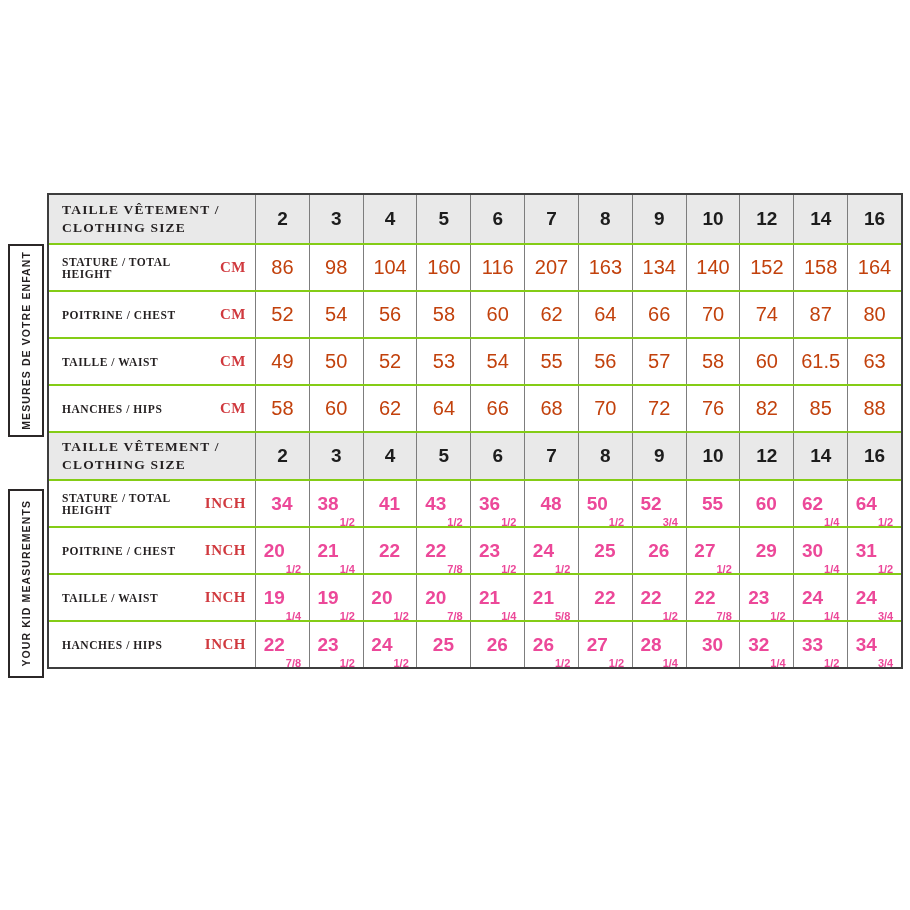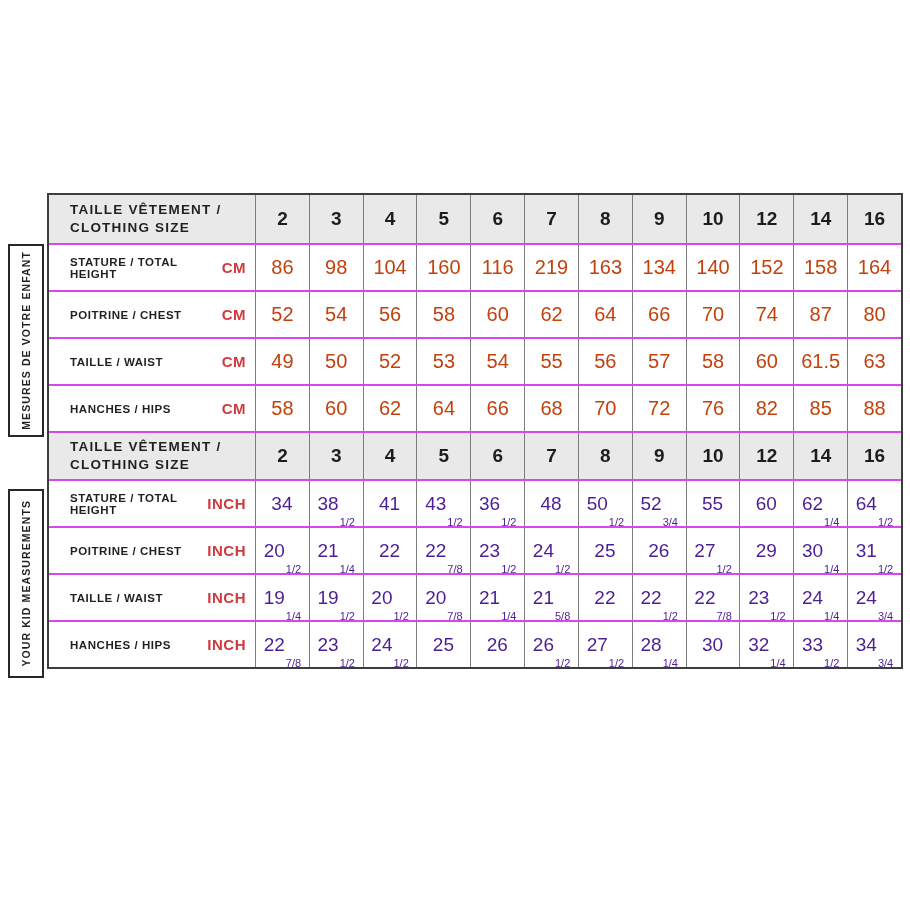--- a/index.html
+++ b/index.html
@@ -40,31 +40,32 @@
     position: absolute;
     left: 47px;
     top: 193px;
     width: 856px;
     border: 2px solid #3d3d3d;
     background: #ffffff;
   }
   .row {
     display: flex;
     height: 47px;
-    border-top: 2px solid #d946ef;
+    border-top: 2px solid #84cc16;
     background: #ffffff;
   }
   .row.header { height: 48px; background: #e9e9e9; }
   .row:first-child { border-top: none; }
   .label-cell {
     width: 206px;
     display: flex;
     align-items: center;
     justify-content: space-between;
-    padding: 0 9px 0 21px;
+    padding: 0 9px 0 13px;
+    font-family: Liberation Serif, serif;
   }
   .header .label-cell {
     flex-direction: column;
     align-items: flex-start;
     justify-content: center;
   }
   .hline {
     font-size: 13.5px;
     font-weight: bold;
     letter-spacing: 1.2px;
@@ -96,21 +97,21 @@
   .cell.size {
     font-size: 19px;
     font-weight: bold;
     color: #1d1d1d;
   }
   .cell.val {
     font-size: 20px;
     font-weight: 400;
     color: #c2410c;
   }
-  .cell.ival { font-size: 19px; font-weight: 400; color: #4c1d95; }
+  .cell.ival { font-size: 19px; font-weight: 700; color: #ec4899; }
   .frac {
     font-size: 11px;
     position: relative;
     top: 18px;
     margin-left: 1px;
     letter-spacing: 0;
   }
 </style>
 </head>
 <body>
@@ -148,21 +149,21 @@
     <div class="row">
       <div class="label-cell">
         <span class="rlabel">STATURE / TOTAL HEIGHT</span>
         <span class="unit">CM</span>
       </div>
       <div class="cell val">86</div>
       <div class="cell val">98</div>
       <div class="cell val">104</div>
       <div class="cell val">160</div>
       <div class="cell val">116</div>
-      <div class="cell val">219</div>
+      <div class="cell val">207</div>
       <div class="cell val">163</div>
       <div class="cell val">134</div>
       <div class="cell val">140</div>
       <div class="cell val">152</div>
       <div class="cell val">158</div>
       <div class="cell val">164</div>
     </div>
 
     <div class="row">
       <div class="label-cell">

